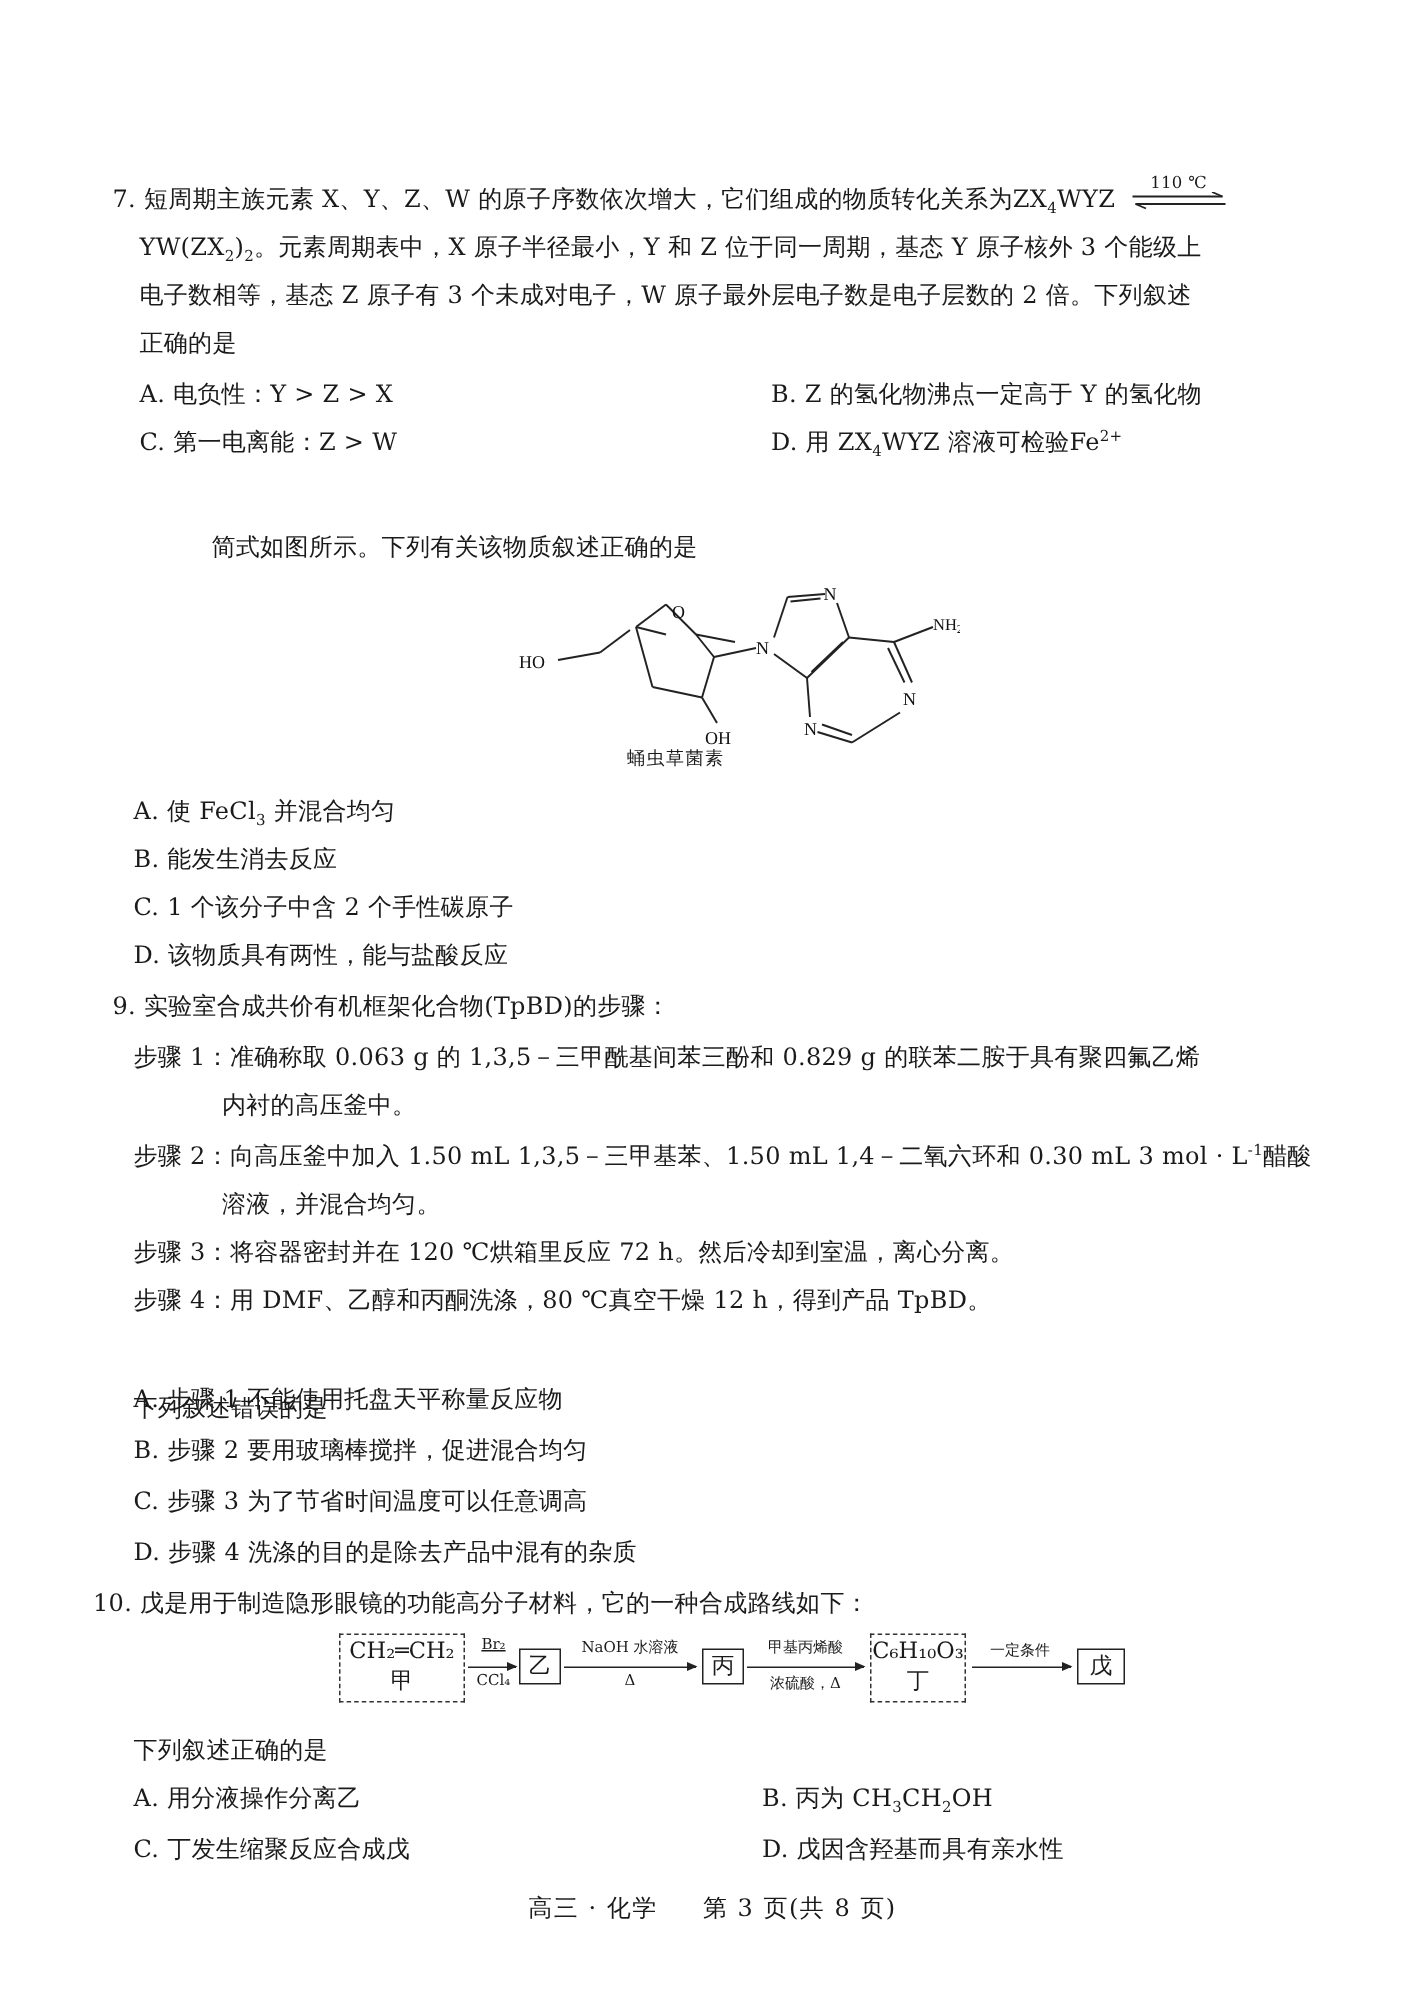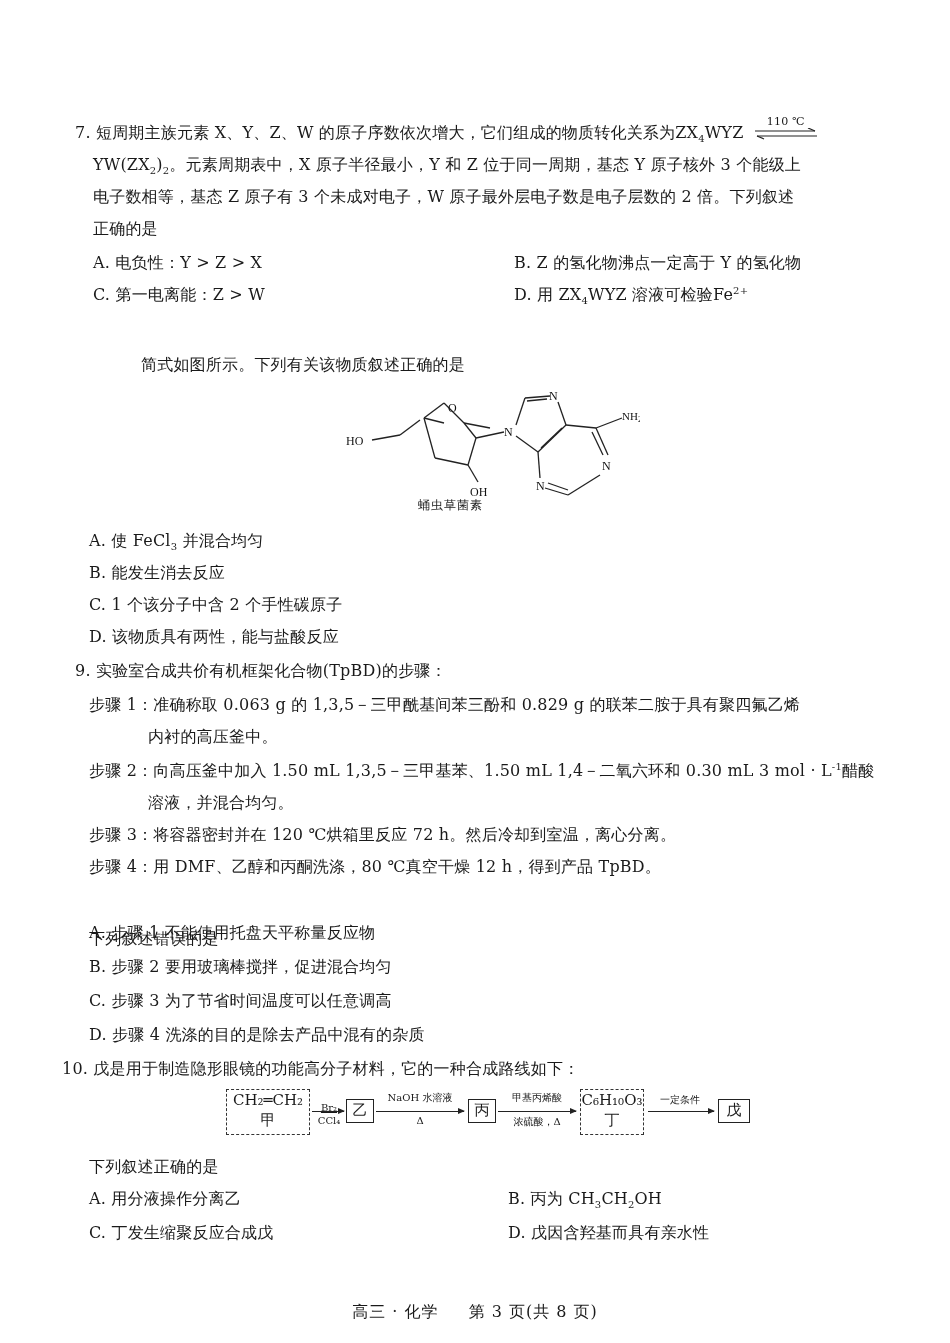--- a/index.html
+++ b/index.html
@@ -45,21 +45,21 @@
     }
     .arr::after {
       content: ""; position: absolute; right: -1px; top: -4px;
       border-left: 7px solid #222; border-top: 3.5px solid transparent; border-bottom: 3.5px solid transparent;
     }
     .arr-label {
       position: absolute; font-size: 10px; text-align: center; white-space: nowrap;
     }
     .footer {
       position: absolute; left: 0; width: 950px; top: 1262px; text-align: center;
-      font-size: 16px; letter-spacing: 1px; margin-top: 40px;
+      font-size: 16px; letter-spacing: 1px;
     }
   </style>
 </head>
 <body>
 
 <div class="page">
 
   <div class="line" style="left:75px; top:122px;">
     <span>7. 短周期主族元素 X、Y、Z、W 的原子序数依次增大，它们组成的物质转化关系为ZX</span><sub>4</sub><span>WYZ</span>
     <span class="eq-arrow">
@@ -157,21 +157,21 @@
   <div class="line" style="left:89px; top:990px;">C. 步骤 3 为了节省时间温度可以任意调高</div>
   <div class="line" style="left:89px; top:1024px;">D. 步骤 4 洗涤的目的是除去产品中混有的杂质</div>
 
   <div class="line" style="left:62px; top:1058px;">10. 戊是用于制造隐形眼镜的功能高分子材料，它的一种合成路线如下：</div>
 
   <div class="route">
     <div class="box dashed" style="left:4px; top:0; width:82px; height:44px;">
       <div>CH₂═CH₂</div>
       <div>甲</div>
     </div>
-    <div class="arr-label" style="left:92px; top:13px; width:30px;text-decoration:underline;">Br₂</div>
+    <div class="arr-label" style="left:92px; top:2px; width:30px;text-decoration:underline;">Br₂</div>
     <div class="arr" style="left:90px; top:22px; width:32px;"></div>
     <div class="arr-label" style="left:92px; top:26px; width:30px;">CCl₄</div>
 
     <div class="box" style="left:124px; top:10px; width:26px; height:22px;">乙</div>
 
     <div class="arr-label" style="left:154px; top:2px; width:88px;">NaOH 水溶液</div>
     <div class="arr" style="left:154px; top:22px; width:88px;"></div>
     <div class="arr-label" style="left:154px; top:26px; width:88px;">Δ</div>
 
     <div class="box" style="left:246px; top:10px; width:26px; height:22px;">丙</div>

